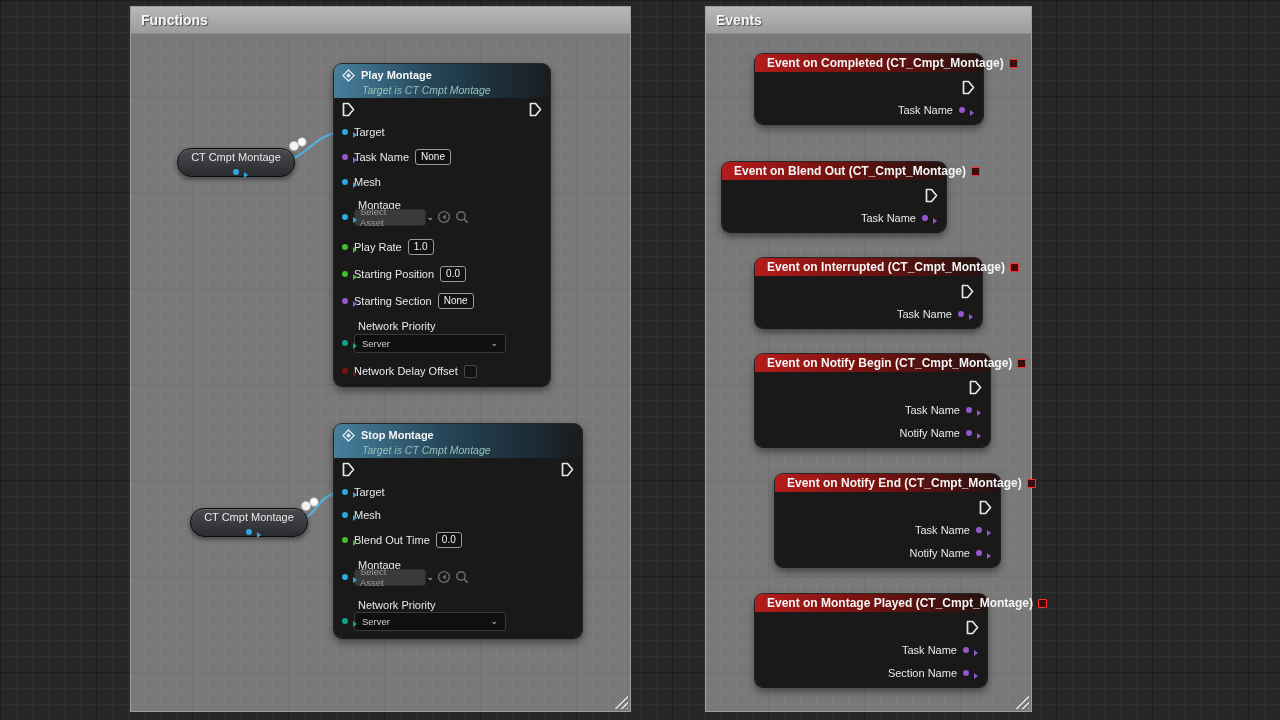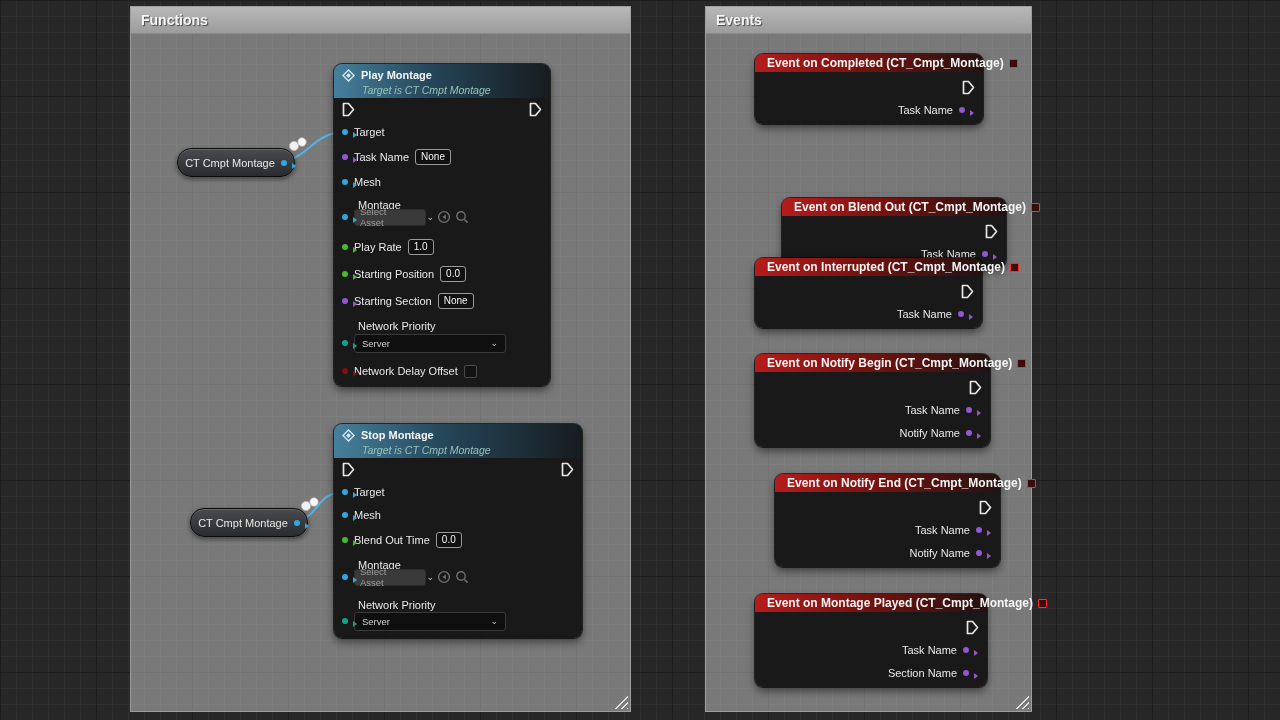--- a/index.html
+++ b/index.html
@@ -51,21 +51,21 @@
   .dd{display:flex;align-items:center;justify-content:space-between;background:#0f0f0f;
     border:1px solid #3a3a3a;border-radius:3px;height:19px;width:152px;padding:0 7px;font-size:9.5px;color:#cfcfcf;gap:40px;}
   .dd.asset{background:#3a3a3a;border-color:#2c2c2c;color:#9c9c9c;height:17px;width:72px;padding:0 5px;}
   .chev{font-size:9px;color:#c2c2c2;line-height:1;}
   .miniicons{display:flex;align-items:center;gap:4px;margin-left:5px;}
   .checkbox{width:13px;height:13px;background:#131313;border:1px solid #4a4a4a;border-radius:2px;flex:none;}
   
   .varnode{position:absolute;width:118px;height:29px;border-radius:14px;
     background:linear-gradient(180deg,#4a4b4f,#2a2b2e);border:1px solid #0c0c0c;
     box-shadow:0 2px 5px rgba(0,0,0,.5),inset 0 1px 0 rgba(255,255,255,.16);
-    display:flex;align-items:center;justify-content:center;gap:6px;color:#f2f2f2;font-size:11px;}
+    display:flex;align-items:center;justify-content:center;gap:6px;color:#f2f2f2;font-size:11px;flex-direction:column;}
   .wires{position:absolute;left:0;top:0;pointer-events:none;}
 </style>
 </head>
 <body>
 
 <div class="canvas">
 
   <div class="comment" style="left:130px;top:6px;width:501px;height:706px;">
     <div class="comment-header">
       <span class="comment-title">Functions</span>
@@ -252,21 +252,21 @@
       <svg class="execpin" viewBox="0 0 13 15">
           <path d="M1.5 1.5 h5 l5 6 l-5 6 h-5 z" fill="none" stroke="#e6e6e6" stroke-width="1.7" stroke-linejoin="round"></path>
         </svg>
     </div>
     <div class="row right" style="top:47px;padding-right:10px;">
       <span class="lbl">Task Name</span>
       <span class="pin purple"></span>
     </div>
   </div>
 
-  <div class="node" style="left:782px;top:162px;width:224px;height:70px;margin-top:36px;">
+  <div class="node" style="left:722px;top:162px;width:224px;height:70px;">
     <div class="ev-header">
       <svg width="12" height="12" viewBox="0 0 14 14">
         <path d="M7 1 L13 7 L7 13 L1 7 Z" stroke="#f2eaea" stroke-width="1.6" fill="none"></path>
         <path d="M7 4.4 L9.6 7 L7 9.6 L4.4 7 Z" fill="#f2eaea"></path>
       </svg>
       <span class="ev-title">Event on Blend Out (CT_Cmpt_Montage)</span>
       <span class="delegate"></span>
     </div>
     <div class="row right" style="top:24px;">
       <svg class="execpin" viewBox="0 0 13 15">

